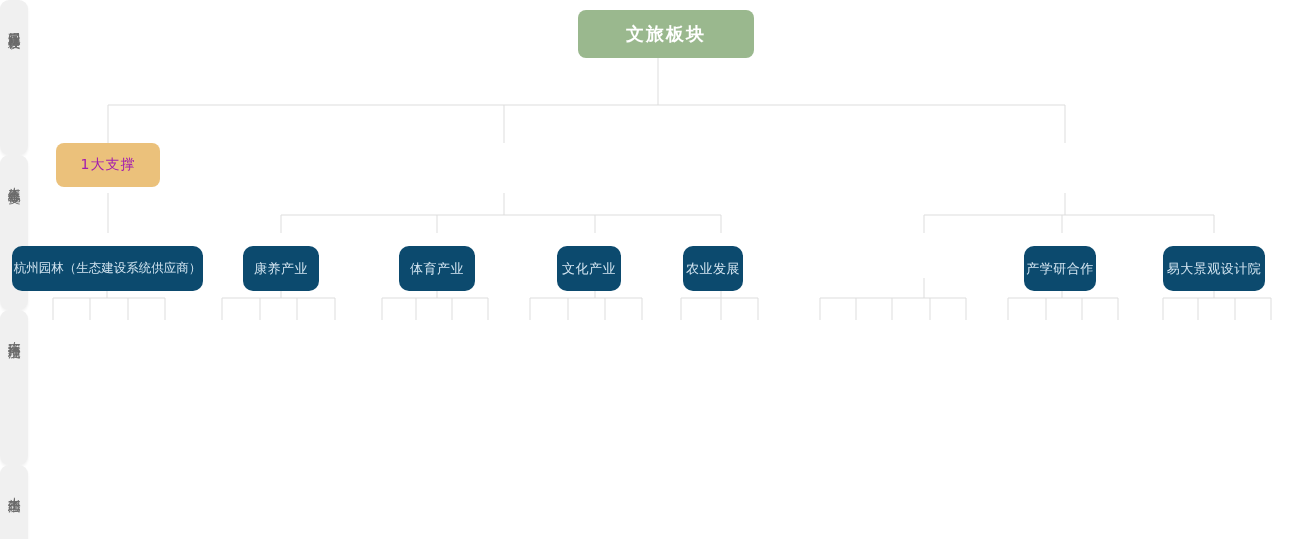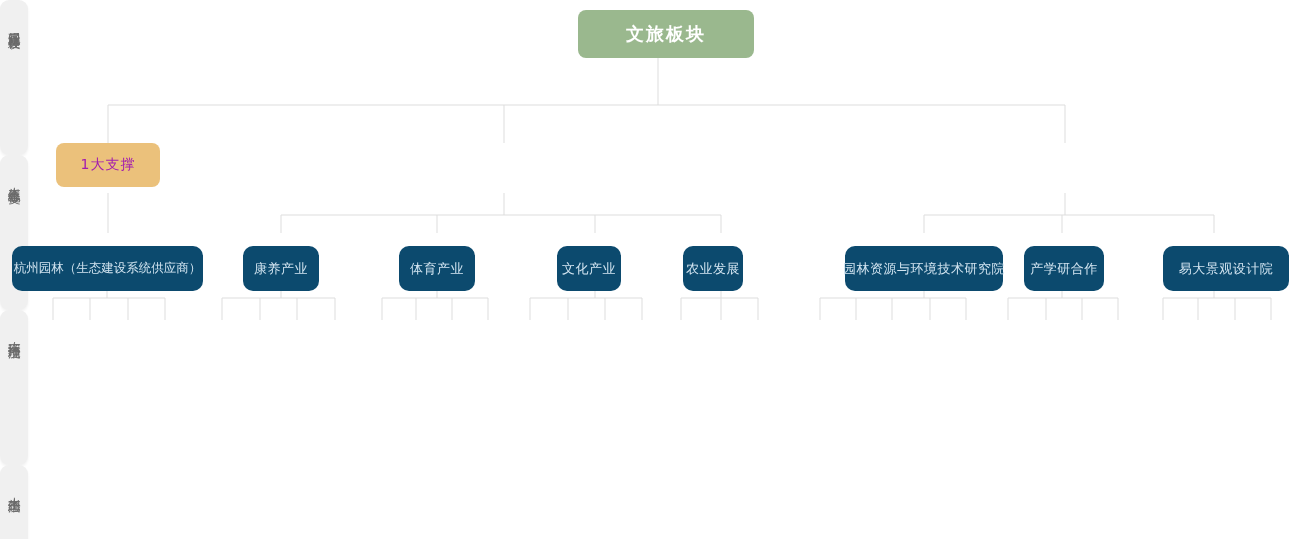--- a/index.html
+++ b/index.html
@@ -77,23 +77,22 @@
 
   <div class="node root" style="left:578px;width:176px">文旅板块</div>
 
   <div class="node l2" style="left:56px;width:104px">1大支撑</div>
 
   <div class="node l3 wide" style="left:12px;width:191px">杭州园林（生态建设系统供应商）</div>
   <div class="node l3" style="left:399px;width:76px">体育产业</div>
   <div class="node l3" style="left:243px;width:76px">康养产业</div>
   <div class="node l3" style="left:557px;width:64px">文化产业</div>
   <div class="node l3" style="left:683px;width:60px">农业发展</div>
-  <div class="node l3" style="left:845px;width:158px">园林资源与环境技术研究院</div>
-  <div class="node l3" style="left:1024px;width:80px">产学研合作</div>
-  <div class="node l3" style="left:1163px;width:126px">易大景观设计院</div>
+  <div class="node l3" style="left:1024px;width:72px">产学研合作</div>
+  <div class="node l3" style="left:1163px;width:102px">易大景观设计院</div>
 
   <div class="l4" style="left:39px;height:133px">
       <span>景观园林建设</span>
     </div>
   <div class="l4" style="left:76px;height:133px">
       <span>生态系统修复</span>
     </div>
   <div class="l4" style="left:114px;height:133px">
       <span>农污环境治理</span>
     </div>

